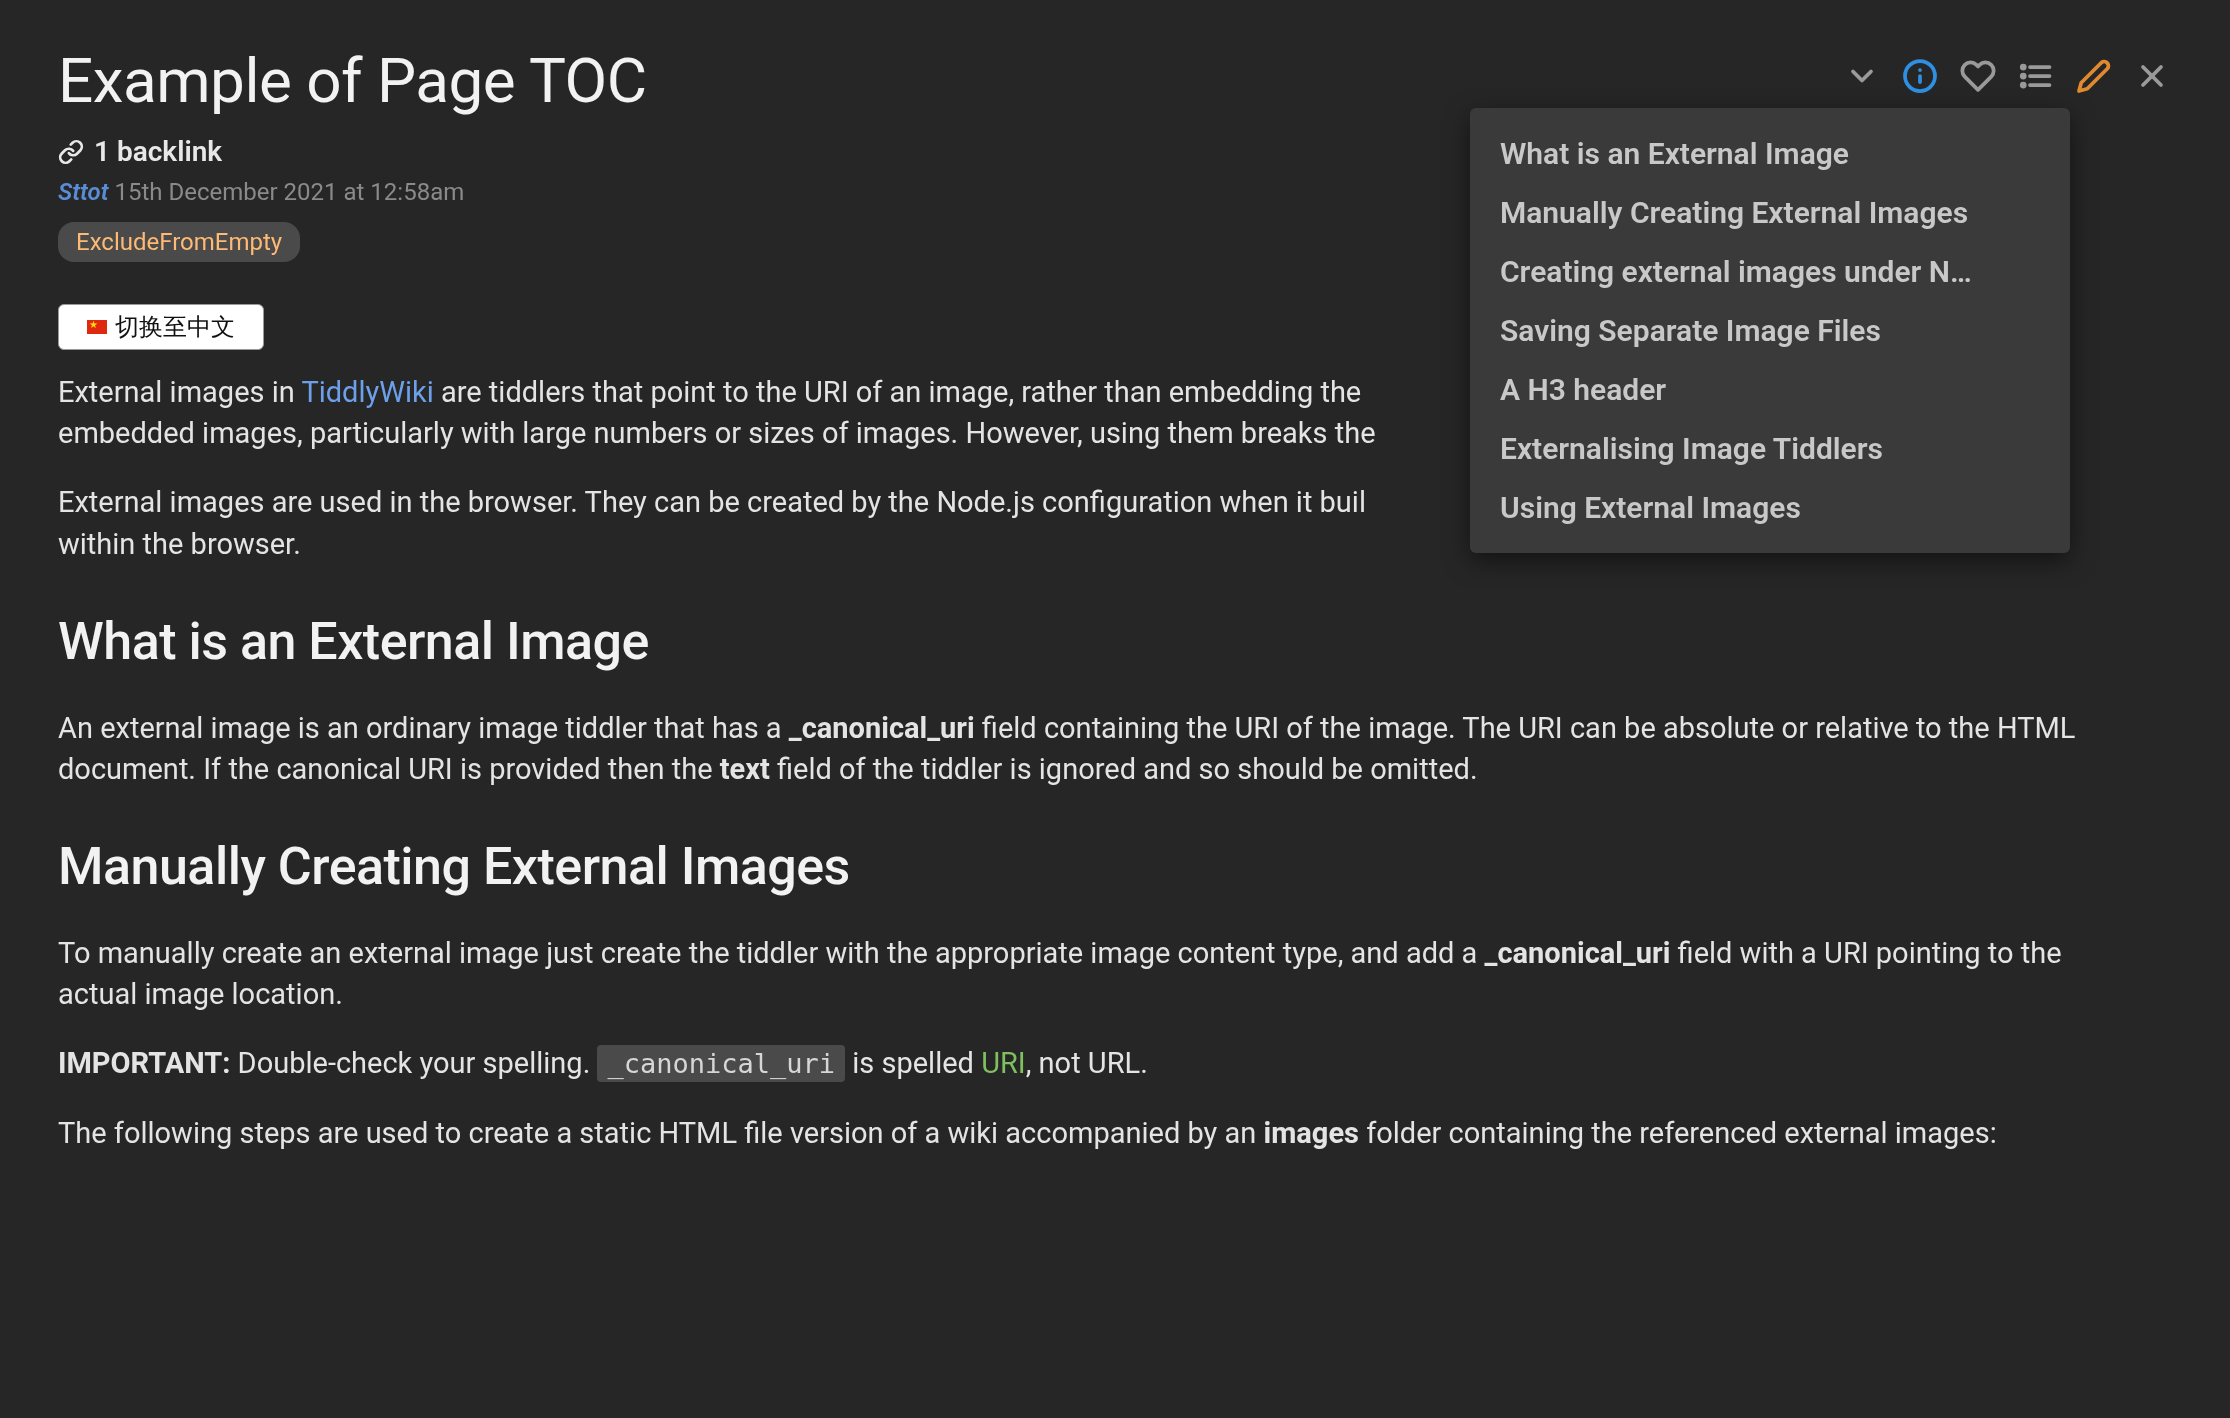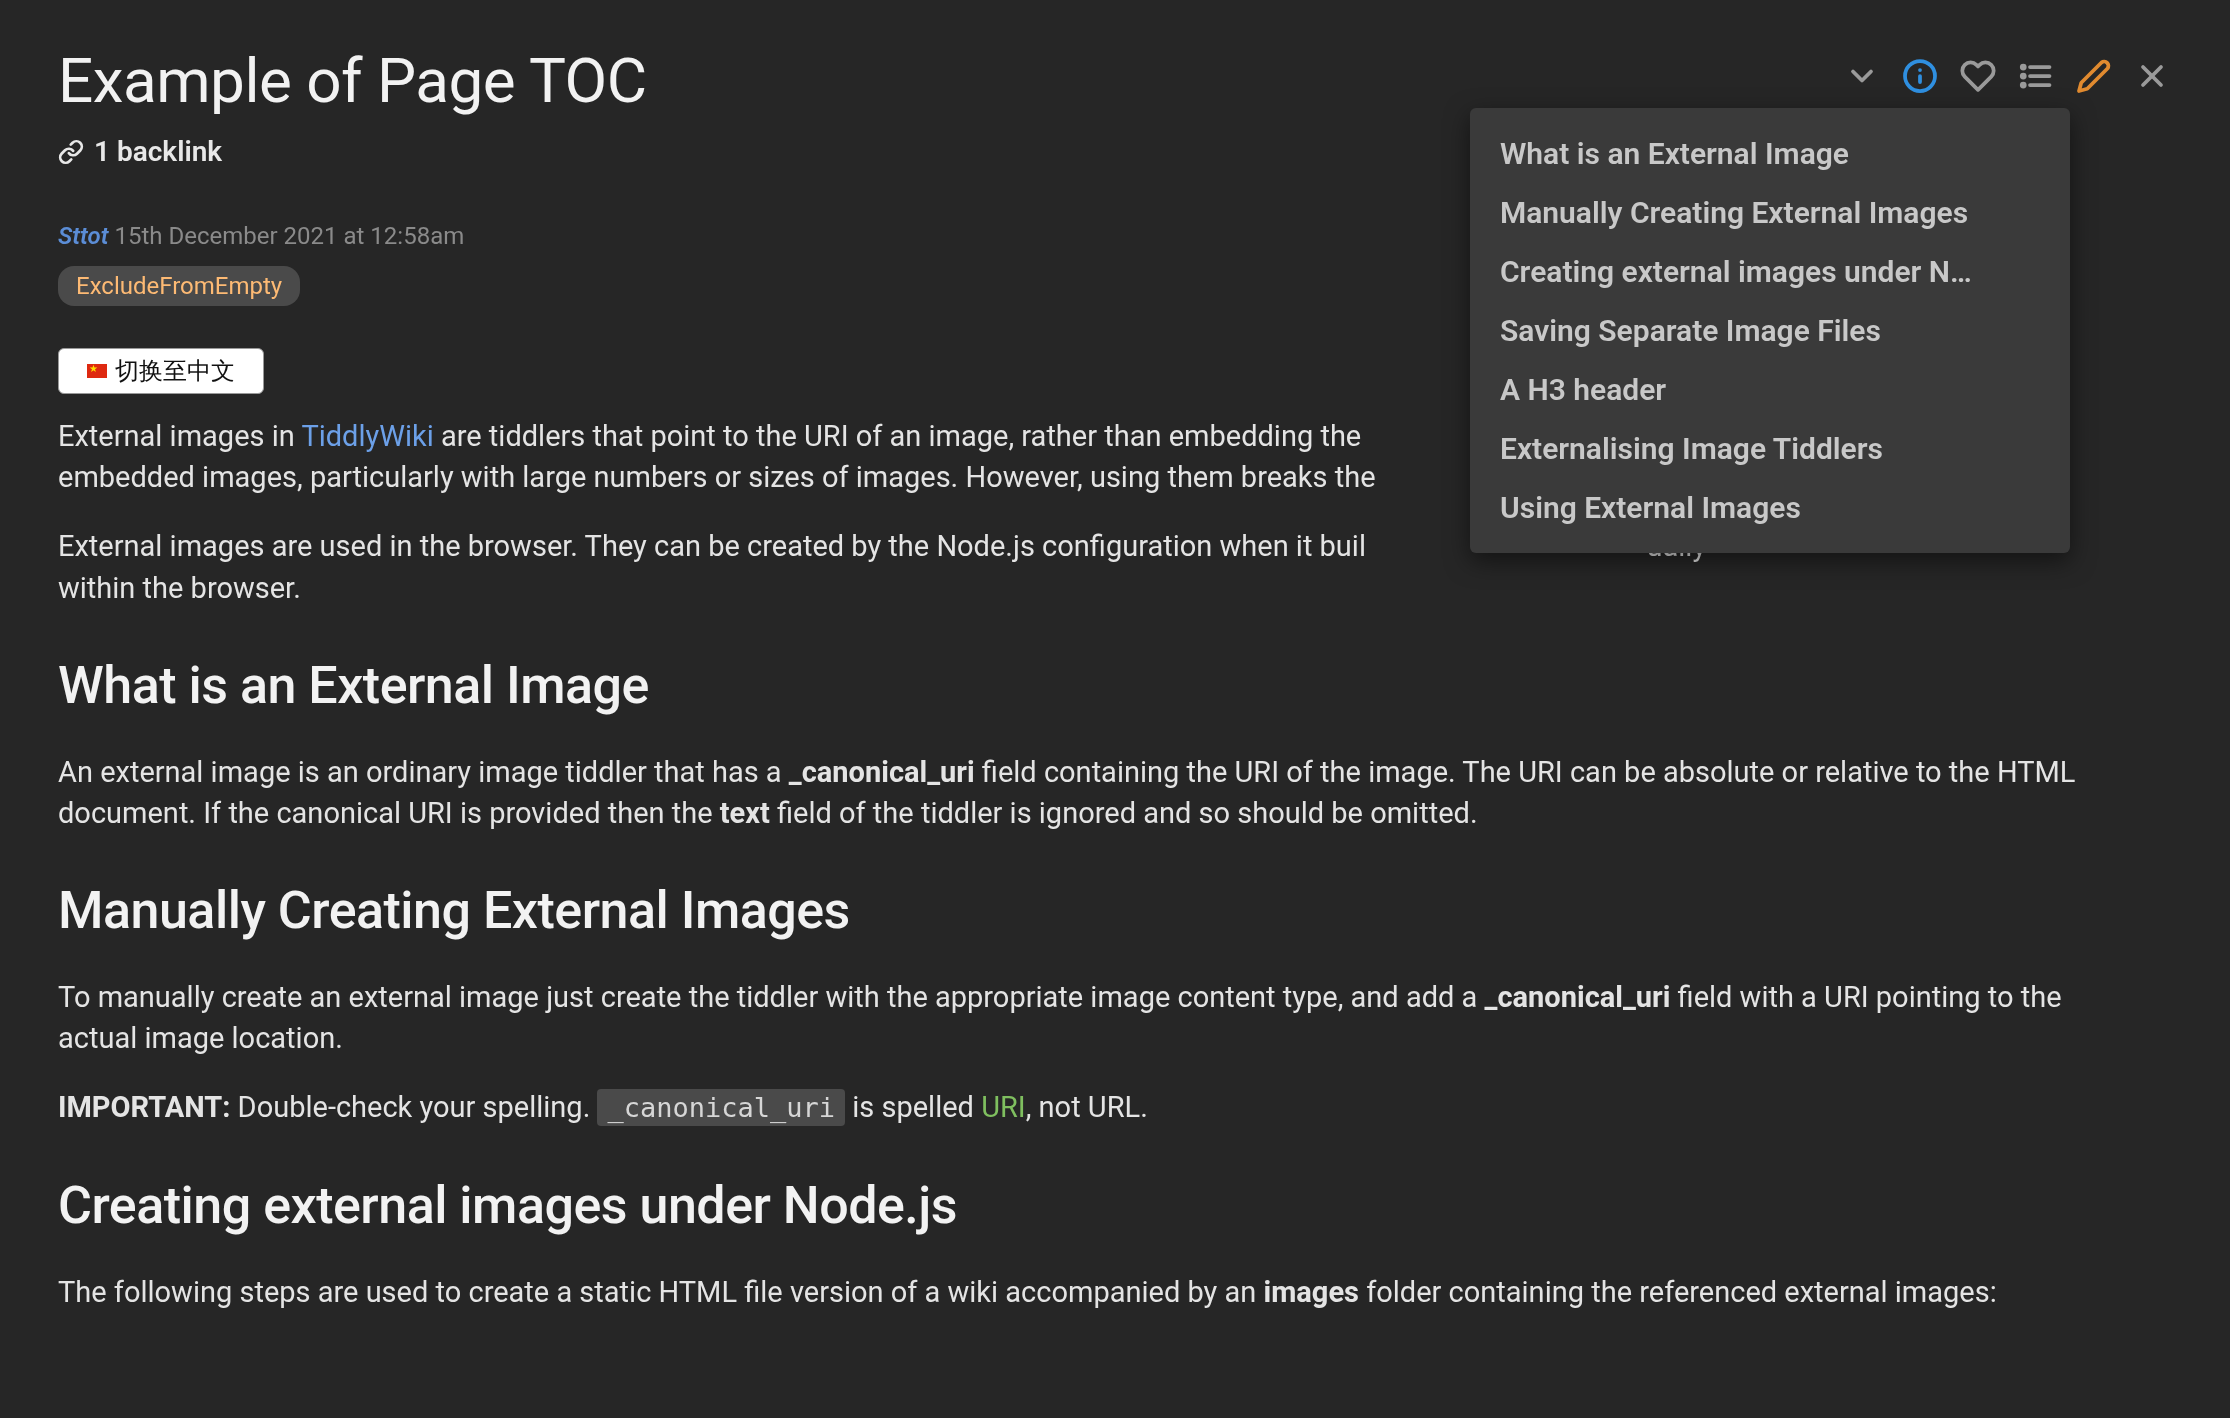--- a/index.html
+++ b/index.html
@@ -60,21 +60,20 @@
     gap: 10px;
     font-size: 28px;
     font-weight: 600;
     color: #e8e8e8;
     text-align: right;
   }
   .backlinks .link-icon { width: 26px; height: 26px; display:inline-flex; align-items:center; }
   .author-line {
     font-size: 24px;
     color: #8a8a8a;
-    margin-top: 44px;
   }
   .author-link {
     color: #5b8dd6;
     font-style: italic;
     font-weight: 600;
   }
   .tags { margin-top: 6px; }
   .tag-pill {
     display: inline-block;
     background: #4a4a4a;
@@ -255,21 +254,20 @@
     </p>
 
     <h2 class="section">Manually Creating External Images</h2>
     <p>
       <span>To manually create an external image just create the tiddler with the appropriate image content type, and add a </span><strong>_canonical_uri</strong><span> field with a URI pointing to the actual image location.</span>
     </p>
     <p>
       <strong>IMPORTANT:</strong><span> Double-check your spelling. </span><code>_canonical_uri</code><span> is spelled </span><span class="uri-green">URI</span><span>, not URL.</span>
     </p>
 
-    <h2 class="section">Creating external images under Node.js</h2>
     <p>
       <span>The following steps are used to create a static HTML file version of a wiki accompanied by an </span><strong>images</strong><span> folder containing the referenced external images:</span>
     </p>
   </div>
 
   <div class="toc-popup">
     <div class="toc-item lvl1">What is an External Image</div>
     <div class="toc-item lvl1">Manually Creating External Images</div>
     <div class="toc-item lvl1">Creating external images under N…</div>
     <div class="toc-item lvl2">Saving Separate Image Files</div>

